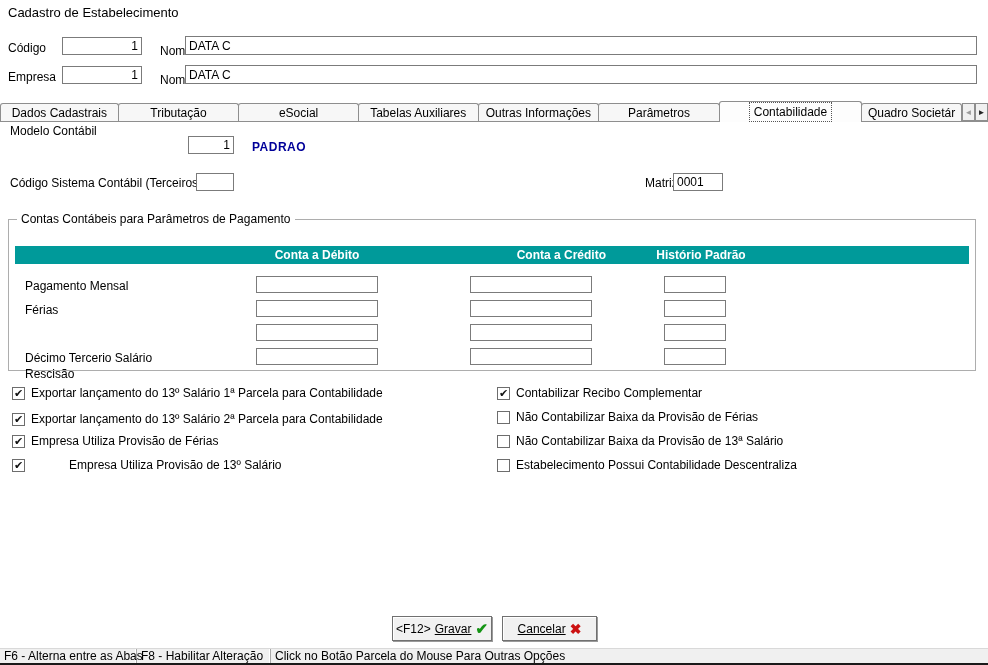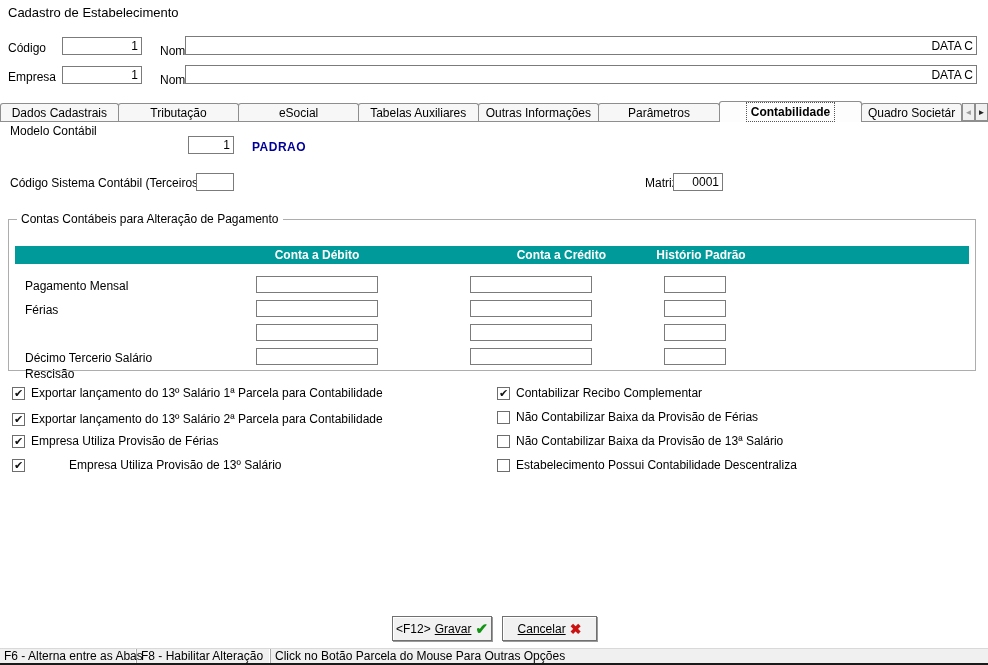--- a/index.html
+++ b/index.html
@@ -2,21 +2,21 @@
 <html><head>
 <meta charset="utf-8">
 <style>
   * { margin:0; padding:0; box-sizing:border-box; }
   html,body { background:#ffffff; }
   body { font-family:"Liberation Sans", sans-serif; font-size:12px; color:#000; }
   #window { position:relative; width:988px; height:665px; background:#ffffff; overflow:hidden; }
 
   .lbl { position:absolute; white-space:nowrap; font-size:12px; }
   .field { position:absolute; height:18px; border:1px solid #7b7b7b; background:#fff;
-           font:12px "Liberation Sans", sans-serif; padding:0 3px; outline:none;text-align:right; }
+           font:12px "Liberation Sans", sans-serif; padding:0 3px; outline:none; }
   .field.num { text-align:right; }
 
   
   #tabbar { position:absolute; left:0; top:103px; width:988px; height:19px;
             display:flex; align-items:flex-end; border-bottom:1px solid #8e8e8e; }
   .tab { height:18px; border:1px solid #8e8e8e; border-bottom:none;
          border-radius:3px 3px 0 0; background:#f7f7f7; display:flex;
          align-items:center; justify-content:center; cursor:default; overflow:hidden;margin-top:6px; }
   .tab + .tab { margin-left:-1px; }
   .tab.active { height:21px; margin-bottom:-1px; background:#fdfdfd; z-index:2; position:relative; }
@@ -99,21 +99,21 @@
     </div>
     <div class="tab" style="width:122px;">
       <span class="tab-label">Tabelas Auxiliares</span>
     </div>
     <div class="tab" style="width:123px;">
       <span class="tab-label">Outras Informações</span>
     </div>
     <div class="tab" style="width:123px;">
       <span class="tab-label">Parâmetros</span>
     </div>
-    <div class="tab active" style="width:145px;font-weight:bold;">
+    <div class="tab active" style="width:145px;">
       <span class="tab-label">Contabilidade</span>
     </div>
     <div class="tab" style="width:102px;">
       <span class="tab-label">Quadro Societár</span>
     </div>
     <div id="tab-scrollers">
       <button class="scroller dim">◄</button>
       <button class="scroller dark">►</button>
     </div>
   </div>
@@ -121,21 +121,21 @@
   <div class="lbl" style="left:10px; top:124px;">Modelo Contábil</div>
   <input class="field num" style="left: 188px; top: 136px; width: 46px;" value="1">
   <div class="desc-blue" style="left:252px; top:140px;">PADRAO</div>
 
   <div class="lbl" style="left:10px; top:176px;">Código Sistema Contábil (Terceiros)</div>
   <input class="field" style="left: 196px; top: 173px; width: 38px;" value="">
   <div class="lbl" style="left:645px; top:176px;">Matriz</div>
   <input class="field" style="left: 673px; top: 173px; width: 50px;" value="0001">
 
   <div id="contas-group">
-    <div id="contas-legend">Contas Contábeis para Alteração de Pagamento</div>
+    <div id="contas-legend">Contas Contábeis para Parâmetros de Pagamento</div>
 
     <div id="contas-header">
       <span class="col-head" style="left:227px;">Conta a Débito</span>
       <span class="col-head" style="left:441px;text-align:right;">Conta a Crédito</span>
       <span class="col-head" style="left:611px;">Histório Padrão</span>
     </div>
 
     <div class="pay-label" style="top:59px;">Pagamento Mensal</div>
     <input class="pay-field" style="left: 247px; top: 56px; width: 122px;" value="">
     <input class="pay-field" style="left: 461px; top: 56px; width: 122px;" value="">

